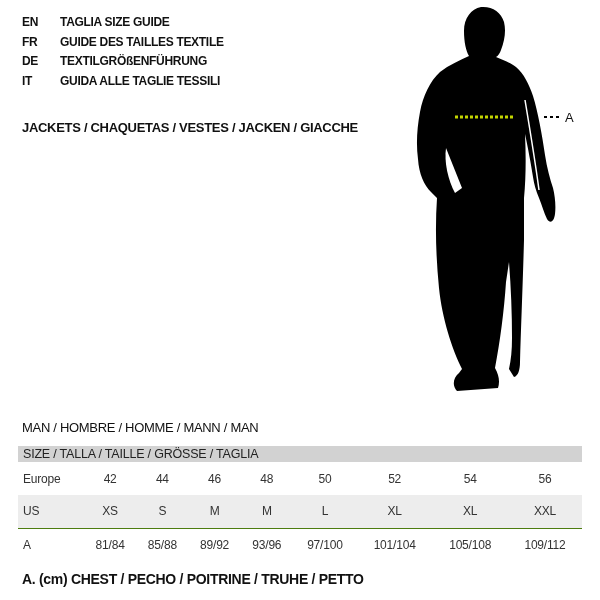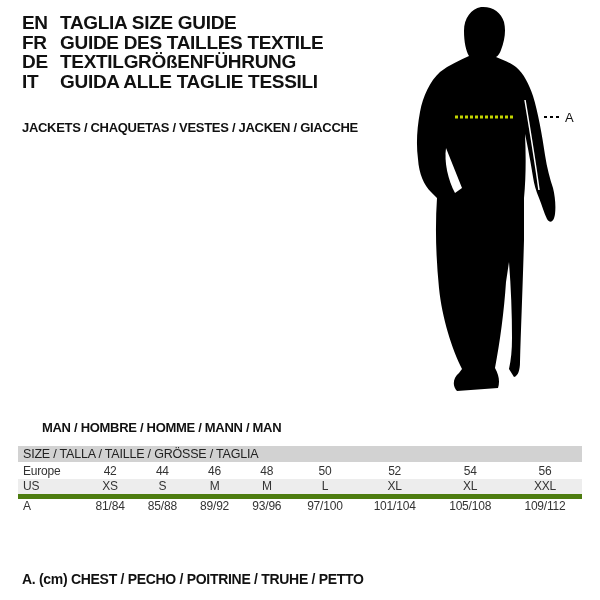--- a/index.html
+++ b/index.html
@@ -7,47 +7,47 @@
   body {
     position:relative;
     background:#ffffff;
     font-family:"Liberation Sans", sans-serif;
     color:#111;
     overflow:hidden;
   }
 
   
   .lang-block { position:absolute; top:13px; left:22px; }
-  .lang-row { display:flex; font-weight:700; font-size:19px; line-height:19.5px; letter-spacing:-0.3px; }
+  .lang-row { display:flex; font-weight:700; font-size:12px; line-height:19.5px; letter-spacing:-0.3px; }
   .lang-code { width:38px; flex:0 0 38px; }
 
   
   .products { position:absolute; top:118px; left:22px; font-weight:700; font-size:13px; line-height:19.5px; letter-spacing:-0.3px; }
 
   
   .figure-wrap { position:absolute; left:408px; top:0; width:180px; height:400px; }
 
   
-  .section-title { position:absolute; top:420px; left:22px; font-weight:700; font-size:13px; letter-spacing:-0.3px;margin-left:20px; }
+  .section-title { position:absolute; top:420px; left:22px; font-weight:400; font-size:13px; letter-spacing:-0.3px; }
 
   
   table.size-table {
     position:absolute; top:446px; left:18px; width:564px;
     border-collapse:collapse; font-size:12px; color:#333;
     letter-spacing:-0.2px;
   }
   table.size-table th.hdr {
     background:#d2d2d2; color:#222; font-weight:400;
     text-align:left; height:16px; padding:1px 0 1px 5px;
     font-size:12.5px;
     margin-left:40px;
   }
-  table.size-table td { height:17px; text-align:center; padding:0; }
+  table.size-table td { height:33px; text-align:center; padding:0; }
   table.size-table td.label { text-align:left; padding-left:5px; width:66px; }
-  table.size-table tr.shaded td { background:#ededed; border-bottom:5px solid #4d7c0f; }
+  table.size-table tr.shaded td { background:#ededed; border-bottom:1px solid #4d7c0f; }
 
   
   .footnote { position:absolute; top:571px; left:22px; font-weight:700; font-size:14px; letter-spacing:-0.3px; }
 </style>
 </head>
 <body>
 
 <div class="lang-block">
   <div class="lang-row">
     <span class="lang-code">EN</span>

